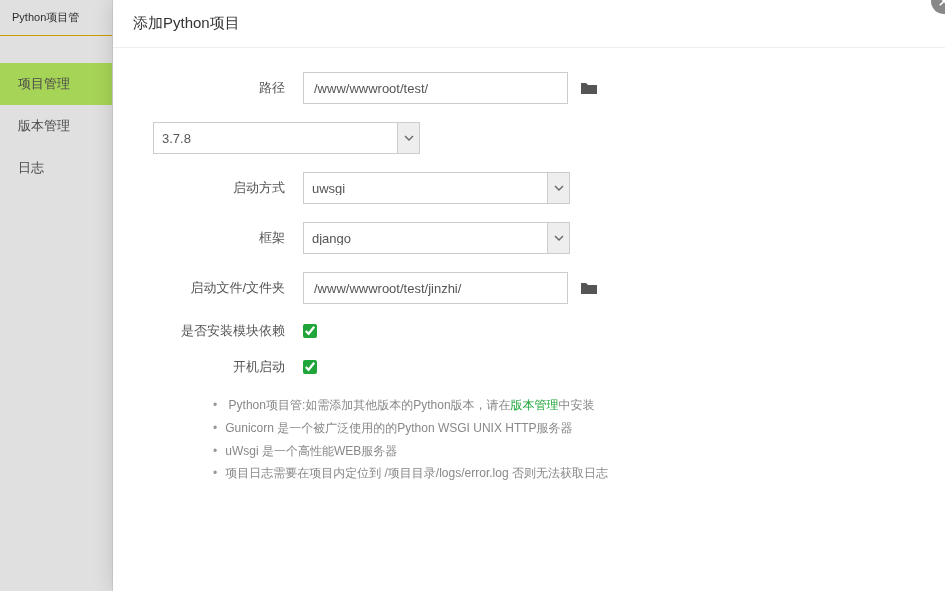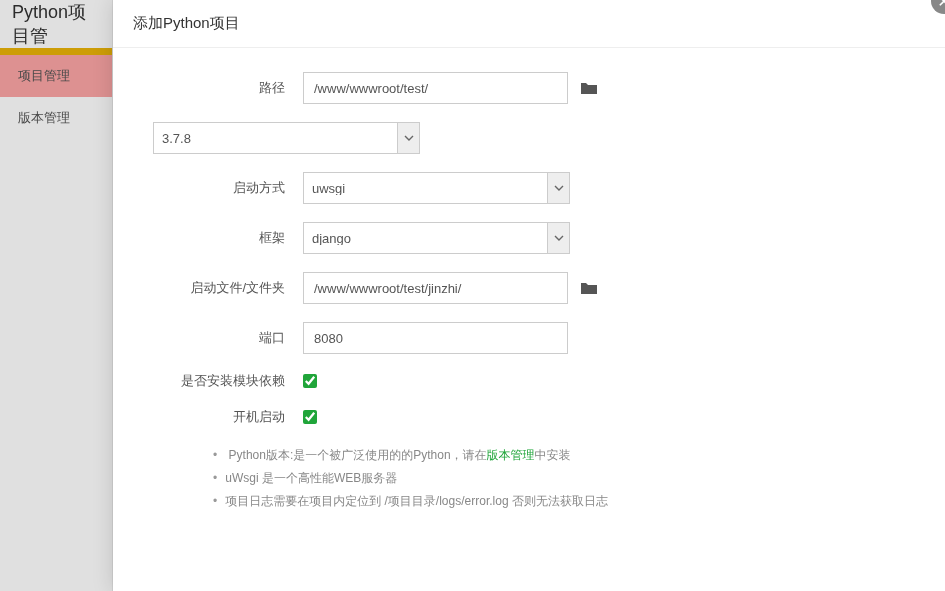--- a/index.html
+++ b/index.html
@@ -1,22 +1,22 @@
 <!DOCTYPE html>
 <html><head>
   <meta charset="utf-8">
   <style>
     * { box-sizing: border-box; margin: 0; padding: 0; }
     body { font-family: -apple-system, "Microsoft YaHei", sans-serif; font-size: 13px; color: #333; background: #fff; width: 945px; height: 591px; overflow: hidden; position: relative; }
     
     .background { position: absolute; inset: 0; display: flex; }
     .sidebar { width: 113px; background: #fff; border-right: 1px solid #eee; }
-    .sidebar-title { padding: 0 12px; font-size: 18px; color: #333; border-bottom: 7px solid #eab308; }
+    .sidebar-title { padding: 10px 12px; font-size: 11px; color: #333; border-bottom: 1px solid #eab308; }
     .sidebar-item { padding: 12px 18px; font-size: 13px; color: #555; cursor: pointer; }
-    .sidebar-item.active { background: #fca5a5; }
+    .sidebar-item.active { background: #bef264; margin-top: 27px; }
     .main-bg { flex: 1; padding: 0; }
     .bg-table { position: absolute; top: 110px; right: 0; width: 230px; }
     .bg-th { display: inline-block; width: 80px; font-size: 12px; color: #666; }
     .bg-row { margin-top: 30px; font-size: 12px; }
     .bg-status { color: #20a53a; display: inline-flex; align-items: center; gap: 4px; }
     .bg-on { color: #20a53a; margin-left: 28px; }
     .bg-actions { color: #20a53a; margin-left: 40px; }
     .bg-sep { color: #ccc; }
     .bg-install { position: absolute; right: 130px; top: 450px; color: #666; font-size: 13px; }
     
@@ -44,20 +44,21 @@
     svg { display: block; }
   </style>
 </head>
 <body>
 
 <div class="background">
   <div class="sidebar">
     <div class="sidebar-title">Python项目管</div>
     <div class="sidebar-item active">项目管理</div>
     <div class="sidebar-item">版本管理</div>
+    <div class="sidebar-item">日志</div>
   </div>
   <div class="main-bg">
     <div class="bg-table">
       <span class="bg-th">状态</span>
       <span class="bg-th">开机启动</span>
       <div class="bg-row">
         <span class="bg-status">
           <span>运行中</span>
           <svg width="8" height="10" viewBox="0 0 8 10">
               <path d="M0 0 L8 5 L0 10 Z" fill="#20a53a"></path>
@@ -141,37 +142,34 @@
     <div class="form-row">
       <div class="form-label">启动文件/文件夹</div>
       <input class="form-input" type="text" value="/www/wwwroot/test/jinzhi/" style="">
       <span class="folder-icon">
         <svg width="18" height="14" viewBox="0 0 18 14">
             <path d="M1 2 h5 l2 2 h9 v9 h-16 z M1 2 v11" fill="#555"></path>
           </svg>
       </span>
     </div>
 
-    <div class="form-row">
-      <div class="form-label">端口</div>
-      <input class="form-input" type="text" value="8080" style="">
-    </div>
 
     <div class="form-row">
       <div class="form-label">是否安装模块依赖</div>
       <input class="checkbox" type="checkbox" checked="" style="">
     </div>
 
     <div class="form-row">
       <div class="form-label">开机启动</div>
       <input class="checkbox" type="checkbox" checked="" style="">
     </div>
 
     <ul class="help-list">
       <li>
-        <span>Python版本:是一个被广泛使用的的Python，请在</span><span class="help-link">版本管理</span><span>中安装</span>
+        <span>Python项目管:如需添加其他版本的Python版本，请在</span><span class="help-link">版本管理</span><span>中安装</span>
       </li>
+      <li>Gunicorn 是一个被广泛使用的的Python WSGI UNIX HTTP服务器</li>
       <li>uWsgi 是一个高性能WEB服务器</li>
       <li>项目日志需要在项目内定位到 /项目目录/logs/error.log 否则无法获取日志</li>
     </ul>
 
   </div>
 </div>
 
 </body></html>

